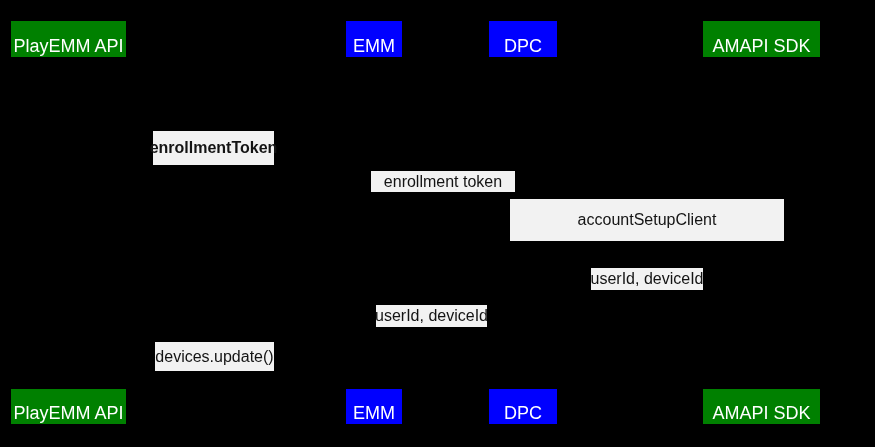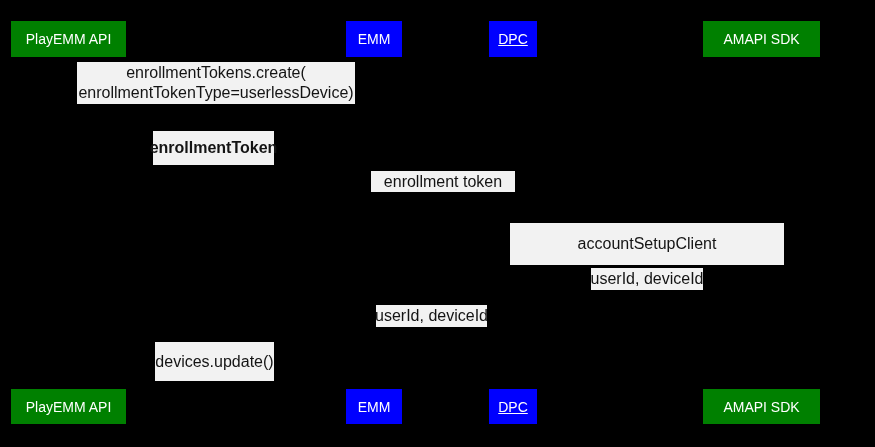--- a/index.html
+++ b/index.html
@@ -8,82 +8,78 @@
     width: 875px;
     height: 447px;
     background: var(--bg, #000000);
     font-family: "Liberation Sans", sans-serif;
     overflow: hidden;
   }
   .actor {
     position: absolute;
     height: 36px;
     display: flex;
-    align-items: center;
+    align-items: flex-end;
     justify-content: center;
     color: var(--actor-text, #ffffff);
-    font-size: 14px;
+    font-size: 18px;
     white-space: nowrap;
     box-sizing: border-box;
   }
   .actor.green { background: var(--actor-green, #008000); }
   .actor.blue  { background: var(--actor-blue, #0000ff); margin-left: 12px; }
   .row-top    { top: 21px; }
   .row-bottom { top: 389px; height: 35px; }
 
   .a-playemm { left: 11px;  width: 115px; }
   .a-emm     { left: 334px; width: 56px; }
-  .a-dpc     { left: 477px; width: 48px; text-decoration: underline; }
+  .a-dpc     { left: 477px; width: 68px; }
   .a-amapi   { left: 703px; width: 117px; }
 
   .msg {
     position: absolute;
     background: var(--label-bg, #f2f2f2);
     color: var(--label-text, #141414);
     font-size: 16px;
     line-height: 20px;
     text-align: center;
     box-sizing: border-box;
     padding: 1px 2px;
     white-space: nowrap;
     display: flex;
     flex-direction: column;
     align-items: center;
     justify-content: center;
   }
   .m1 { left: 77px;  top: 62px;  width: 278px; height: 42px; }
   .m2 { left: 153px; top: 131px; width: 121px; height: 34px; font-weight: bold; }
   .m3 { left: 371px; top: 171px; width: 144px; height: 21px; }
-  .m4 { left: 510px; top: 199px; width: 274px; height: 42px; margin-top: 24px; }
+  .m4 { left: 510px; top: 199px; width: 274px; height: 42px; }
   .m5 { left: 591px; top: 268px; width: 112px; height: 22px; }
   .m6 { left: 376px; top: 305px; width: 111px; height: 22px; }
-  .m7 { left: 155px; top: 342px; width: 119px; height: 39px; }
+  .m7 { left: 155px; top: 342px; width: 119px; height: 29px; }
 </style>
 </head>
 <body>
 
 <div id="canvas" style="--bg: #000000; --actor-green: #008000; --actor-blue: #0000ff; --actor-text: #ffffff; --label-bg: #f2f2f2; --label-text: #141414;">
 
   <div class="actor green row-top a-playemm">
     <span>PlayEMM API</span>
   </div>
   <div class="actor blue row-top a-emm">
     <span>EMM</span>
   </div>
   <div class="actor blue row-top a-dpc">
     <span>DPC</span>
   </div>
   <div class="actor green row-top a-amapi">
     <span>AMAPI SDK</span>
   </div>
 
-  <div class="msg m1">
-    <span>enrollmentTokens.create(</span>
-    <span>enrollmentTokenType=userlessDevice)</span>
-  </div>
   <div class="msg m2">
     <span>enrollmentToken</span>
   </div>
   <div class="msg m3">
     <span>enrollment token</span>
   </div>
   <div class="msg m4">
     <span>accountSetupClient</span>
   </div>
   <div class="msg m5">

